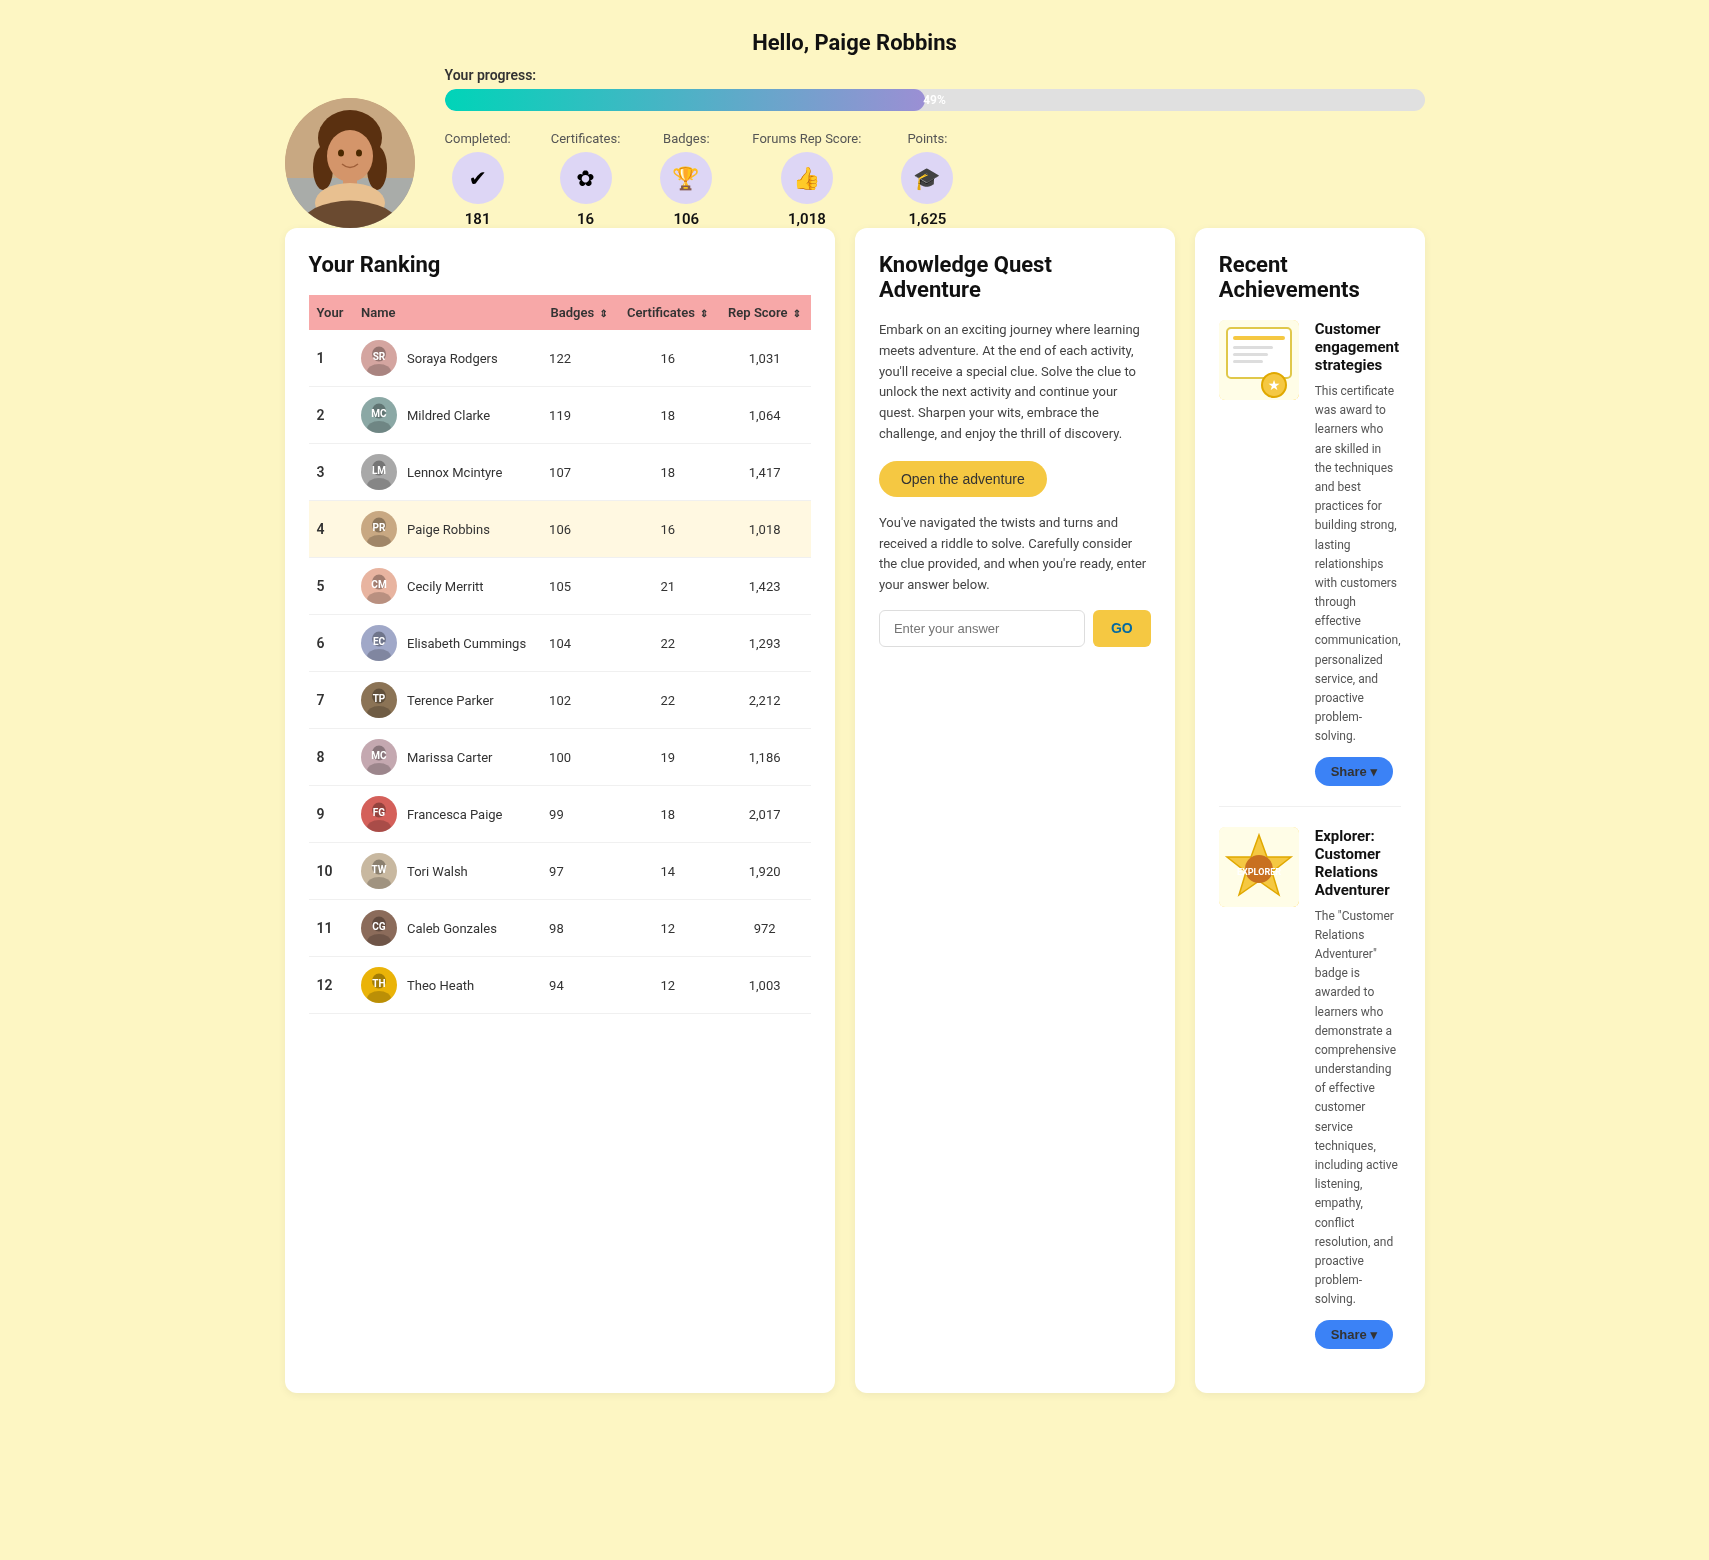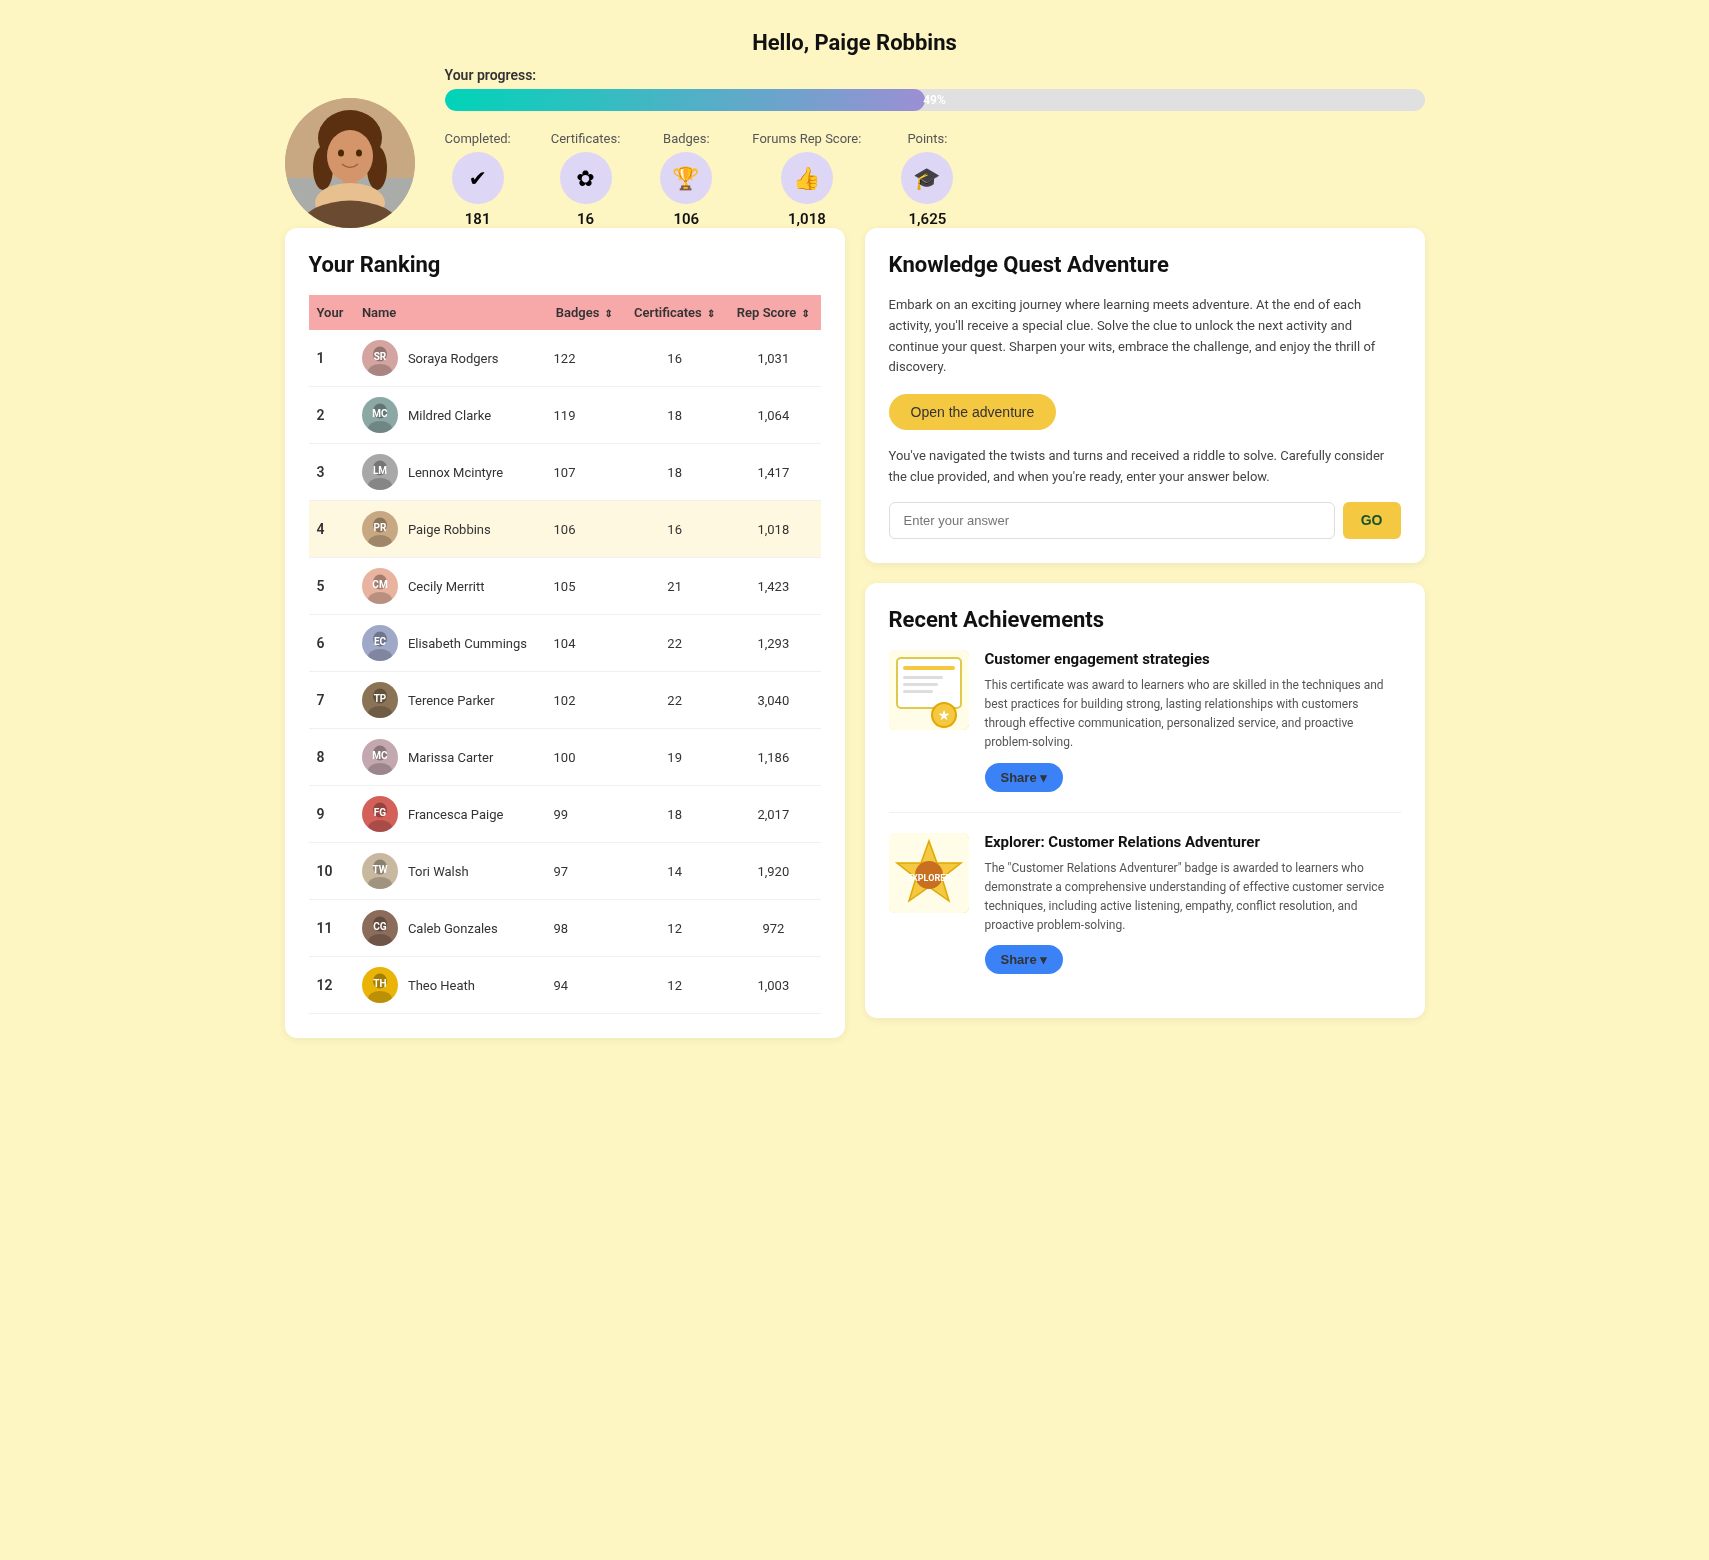--- a/index.html
+++ b/index.html
@@ -179,21 +179,21 @@
       background: #ddd;
       flex-shrink: 0;
       display: flex;
       align-items: center;
       justify-content: center;
       font-size: 14px;
     }
     
     .right-col {
       display: flex;
-      flex-direction: column;
+      flex-direction: row;
       gap: 20px;
     }
     .adventure-desc {
       font-size: 13px;
       color: #444;
       line-height: 1.6;
       margin-bottom: 16px;
     }
     .adventure-btn {
       background: #f5c842;
@@ -225,21 +225,21 @@
       color: #999;
       outline: none;
     }
     .go-btn {
       background: #f5c842;
       border: none;
       border-radius: 6px;
       padding: 10px 18px;
       font-size: 14px;
       font-weight: 700;
-      color: #14532d;
+      color: #0369a1;
       cursor: pointer;
     }
     
     .achievement-item {
       display: flex;
       gap: 16px;
       margin-bottom: 20px;
       padding-bottom: 20px;
       border-bottom: 1px solid #f0f0f0;
     }
@@ -510,21 +510,21 @@
             <ellipse cx="18" cy="14" rx="7" ry="7.5" fill="rgba(0,0,0,0.3)"></ellipse>
             <ellipse cx="18" cy="32" rx="12" ry="8" fill="rgba(0,0,0,0.2)"></ellipse>
             <text x="18" y="20" text-anchor="middle" font-size="10" fill="white" font-weight="bold">TP</text>
           </svg>
         </div>
         <span>Terence Parker</span>
       </div>
     </td>
     <td>102</td>
     <td>22</td>
-    <td>3,040</td>
+    <td>2,212</td>
   </tr>
             <tr>
     <td><span class="rank-num">8</span></td>
     <td>
       <div class="user-cell">
         <div class="user-avatar av-marissa">
           <svg width="36" height="36" viewBox="0 0 36 36">
             <circle cx="18" cy="18" r="18" fill="transparent"></circle>
             <ellipse cx="18" cy="14" rx="7" ry="7.5" fill="rgba(0,0,0,0.3)"></ellipse>
             <ellipse cx="18" cy="32" rx="12" ry="8" fill="rgba(0,0,0,0.2)"></ellipse>

